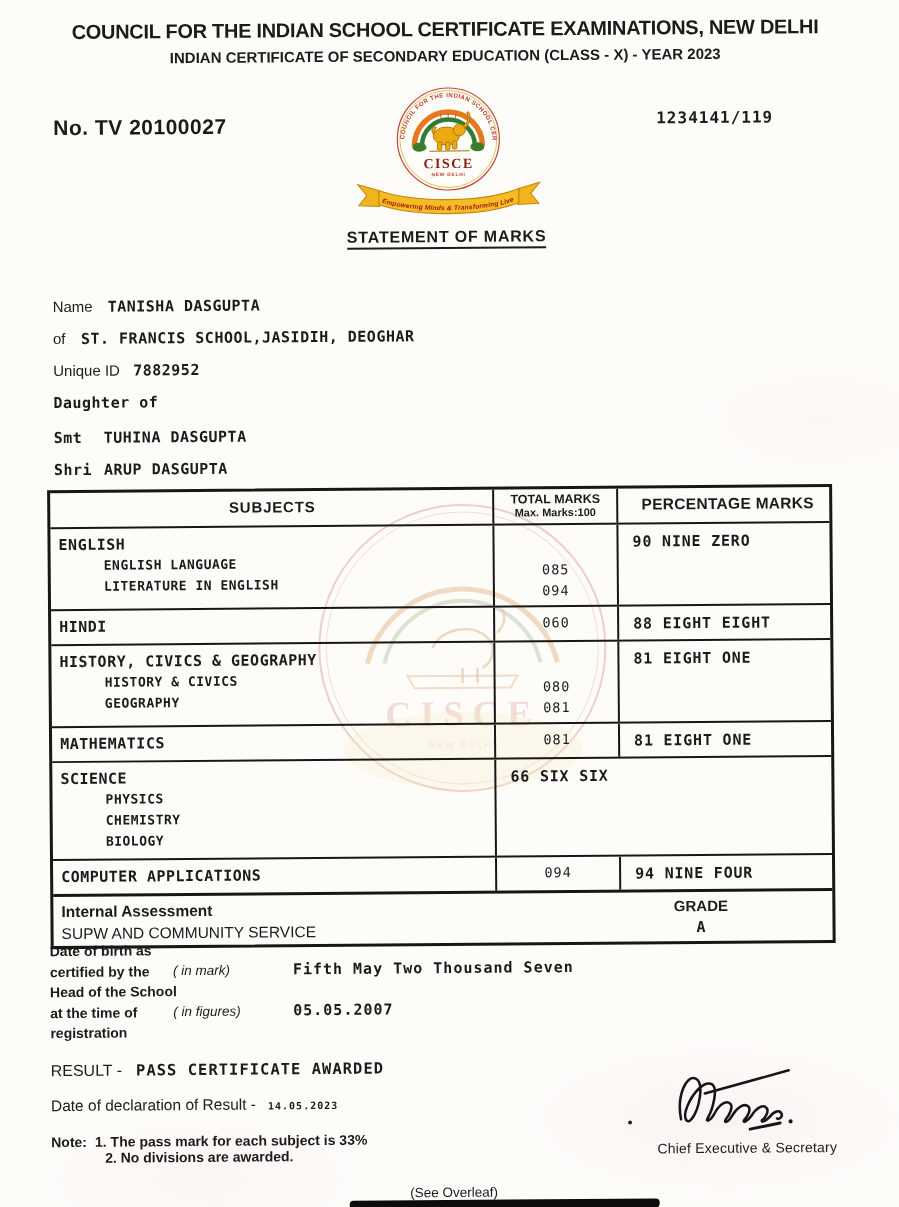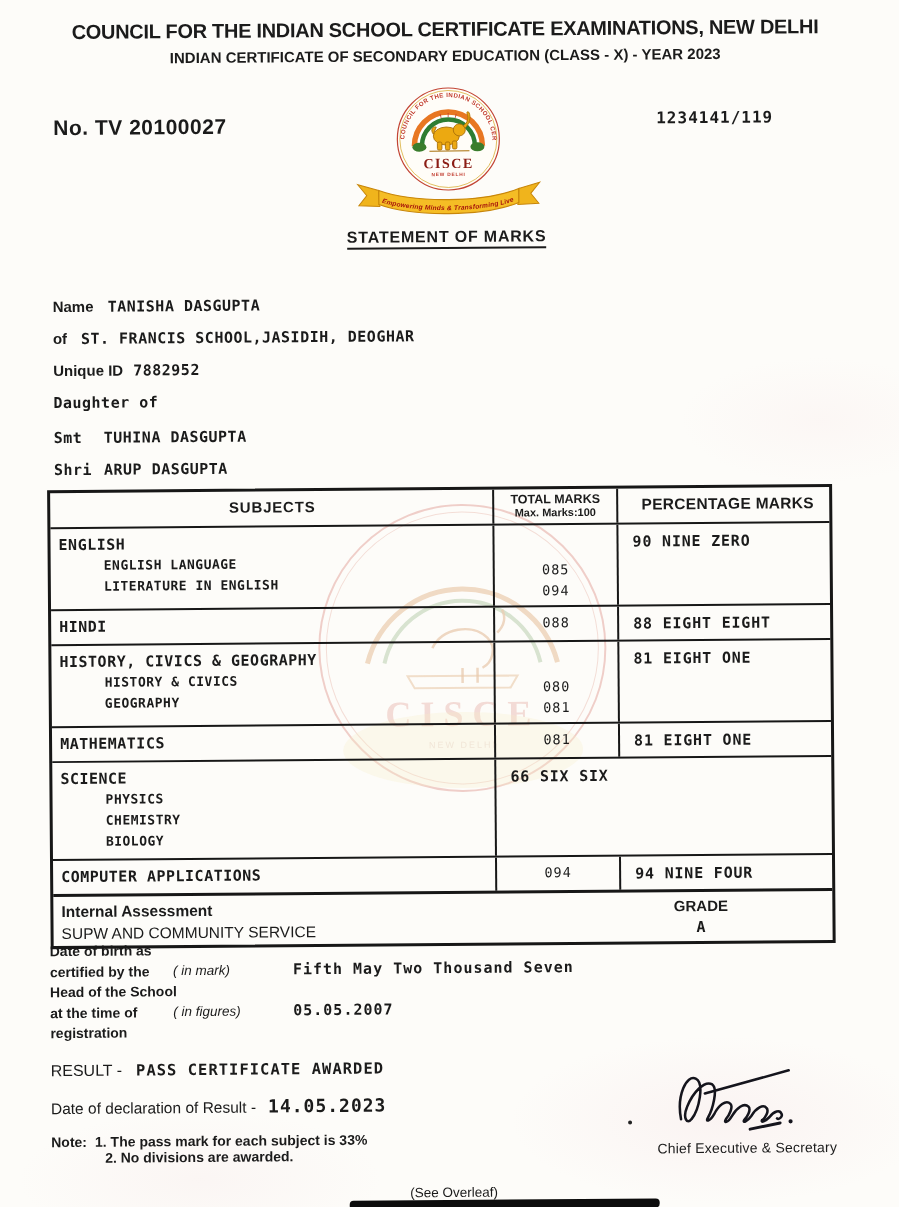--- a/index.html
+++ b/index.html
@@ -26,21 +26,21 @@
 
   .logo-wrap { position:absolute; top:84px; left:357px; width:190px; height:136px; }
 
   .stmt { position:absolute; top:228px; left:0; width:100%; text-align:center; }
   .stmt span { font-size:16px; font-weight:bold; letter-spacing:0.8px; border-bottom:2px solid #1b1b1b; padding-bottom:2px; }
 
   .cand { position:absolute; top:295px; left:55px; font-size:15px; }
   .cand .row { display:flex; align-items:baseline; margin-bottom:14px; }
   .mono, .cand .val { font-family:"DejaVu Sans Mono","Liberation Mono",monospace; font-weight:bold; letter-spacing:0.5px; }
   .cand .val { font-size:15px; }
-  .lbl-sans { font-family:"Liberation Sans", sans-serif; font-weight:bold; }
+  .lbl-sans { font-family:"Liberation Sans", sans-serif; font-weight:normal; }
 
   
   .marks-table { position:absolute; top:487px; left:48px; width:785px; border:3px solid #171717; z-index:2; background:transparent; }
   .trow { display:grid; grid-template-columns:444px 124px 1fr; border-top:2px solid #171717; }
   .trow:first-child { border-top:none; }
   .c1 { padding:0 6px 4px 8px; border-right:2px solid #171717; }
   .c2 { border-right:2px solid #171717; text-align:center; padding-bottom:2px; }
   .c3 { padding:0 6px 2px 14px; }
   .thead .c1 { text-align:center; font-weight:bold; font-size:15px; letter-spacing:0.8px; padding-top:7px; }
   .thead .c2 { font-weight:bold; padding-top:3px; }
@@ -71,21 +71,21 @@
 
   .dob { position:absolute; top:940px; left:47px; width:620px; font-size:14px; font-weight:bold; }
   .dob .drow { position:relative; height:20.5px; }
   .dob .it { position:absolute; left:123px; font-weight:normal; font-style:italic; font-size:13.5px; }
   .dob .dval { position:absolute; left:243px; font-family:"DejaVu Sans Mono","Liberation Mono",monospace;
     font-weight:bold; font-size:15px; letter-spacing:1px; top:-2px; }
 
   .result-line { position:absolute; top:1059px; left:47px; display:flex; align-items:baseline; gap:14px; font-size:16px; }
   .result-line .mono { font-size:15.5px; letter-spacing:1px; }
   .decl-line { position:absolute; top:1094px; left:47px; display:flex; align-items:baseline; gap:12px; font-size:15.5px; }
-  .decl-line .mono { font-size:18px; letter-spacing:1px; }
+  .decl-line .mono { font-size:10px; letter-spacing:1px; }
 
   .note { position:absolute; top:1131px; left:47px; font-size:14px; font-weight:bold; display:flex; gap:8px; }
   .note .items div:last-child { margin-left:10px; }
 
   .sig-wrap { position:absolute; top:1064px; left:638px; width:210px; text-align:center; }
   .sig-svg { width:165px; height:72px; margin-left:14px; }
   .sig-title { font-size:14px; margin-top:2px; letter-spacing:0.2px; }
   .sig-dot { position:absolute; left:-14px; top:58px; width:4px; height:4px; background:#222; border-radius:50%; }
 
   .overleaf { position:absolute; top:1185px; left:0; width:100%; text-align:center; font-size:13.5px; }
@@ -215,21 +215,21 @@
       <div class="c3">
             <div class="pct">90 NINE ZERO</div>
           </div>
     </div>
 
     <div class="trow">
       <div class="c1">
             <div class="subj-main">HINDI</div>
           </div>
       <div class="c2">
-            <div class="mk mk-solo">088</div>
+            <div class="mk mk-solo">060</div>
           </div>
       <div class="c3">
             <div class="pct">88 EIGHT EIGHT</div>
           </div>
     </div>
 
     <div class="trow">
       <div class="c1">
         <div class="subj-main">HISTORY, CIVICS &amp; GEOGRAPHY</div>
         <div class="subj-sub">HISTORY &amp; CIVICS</div>

